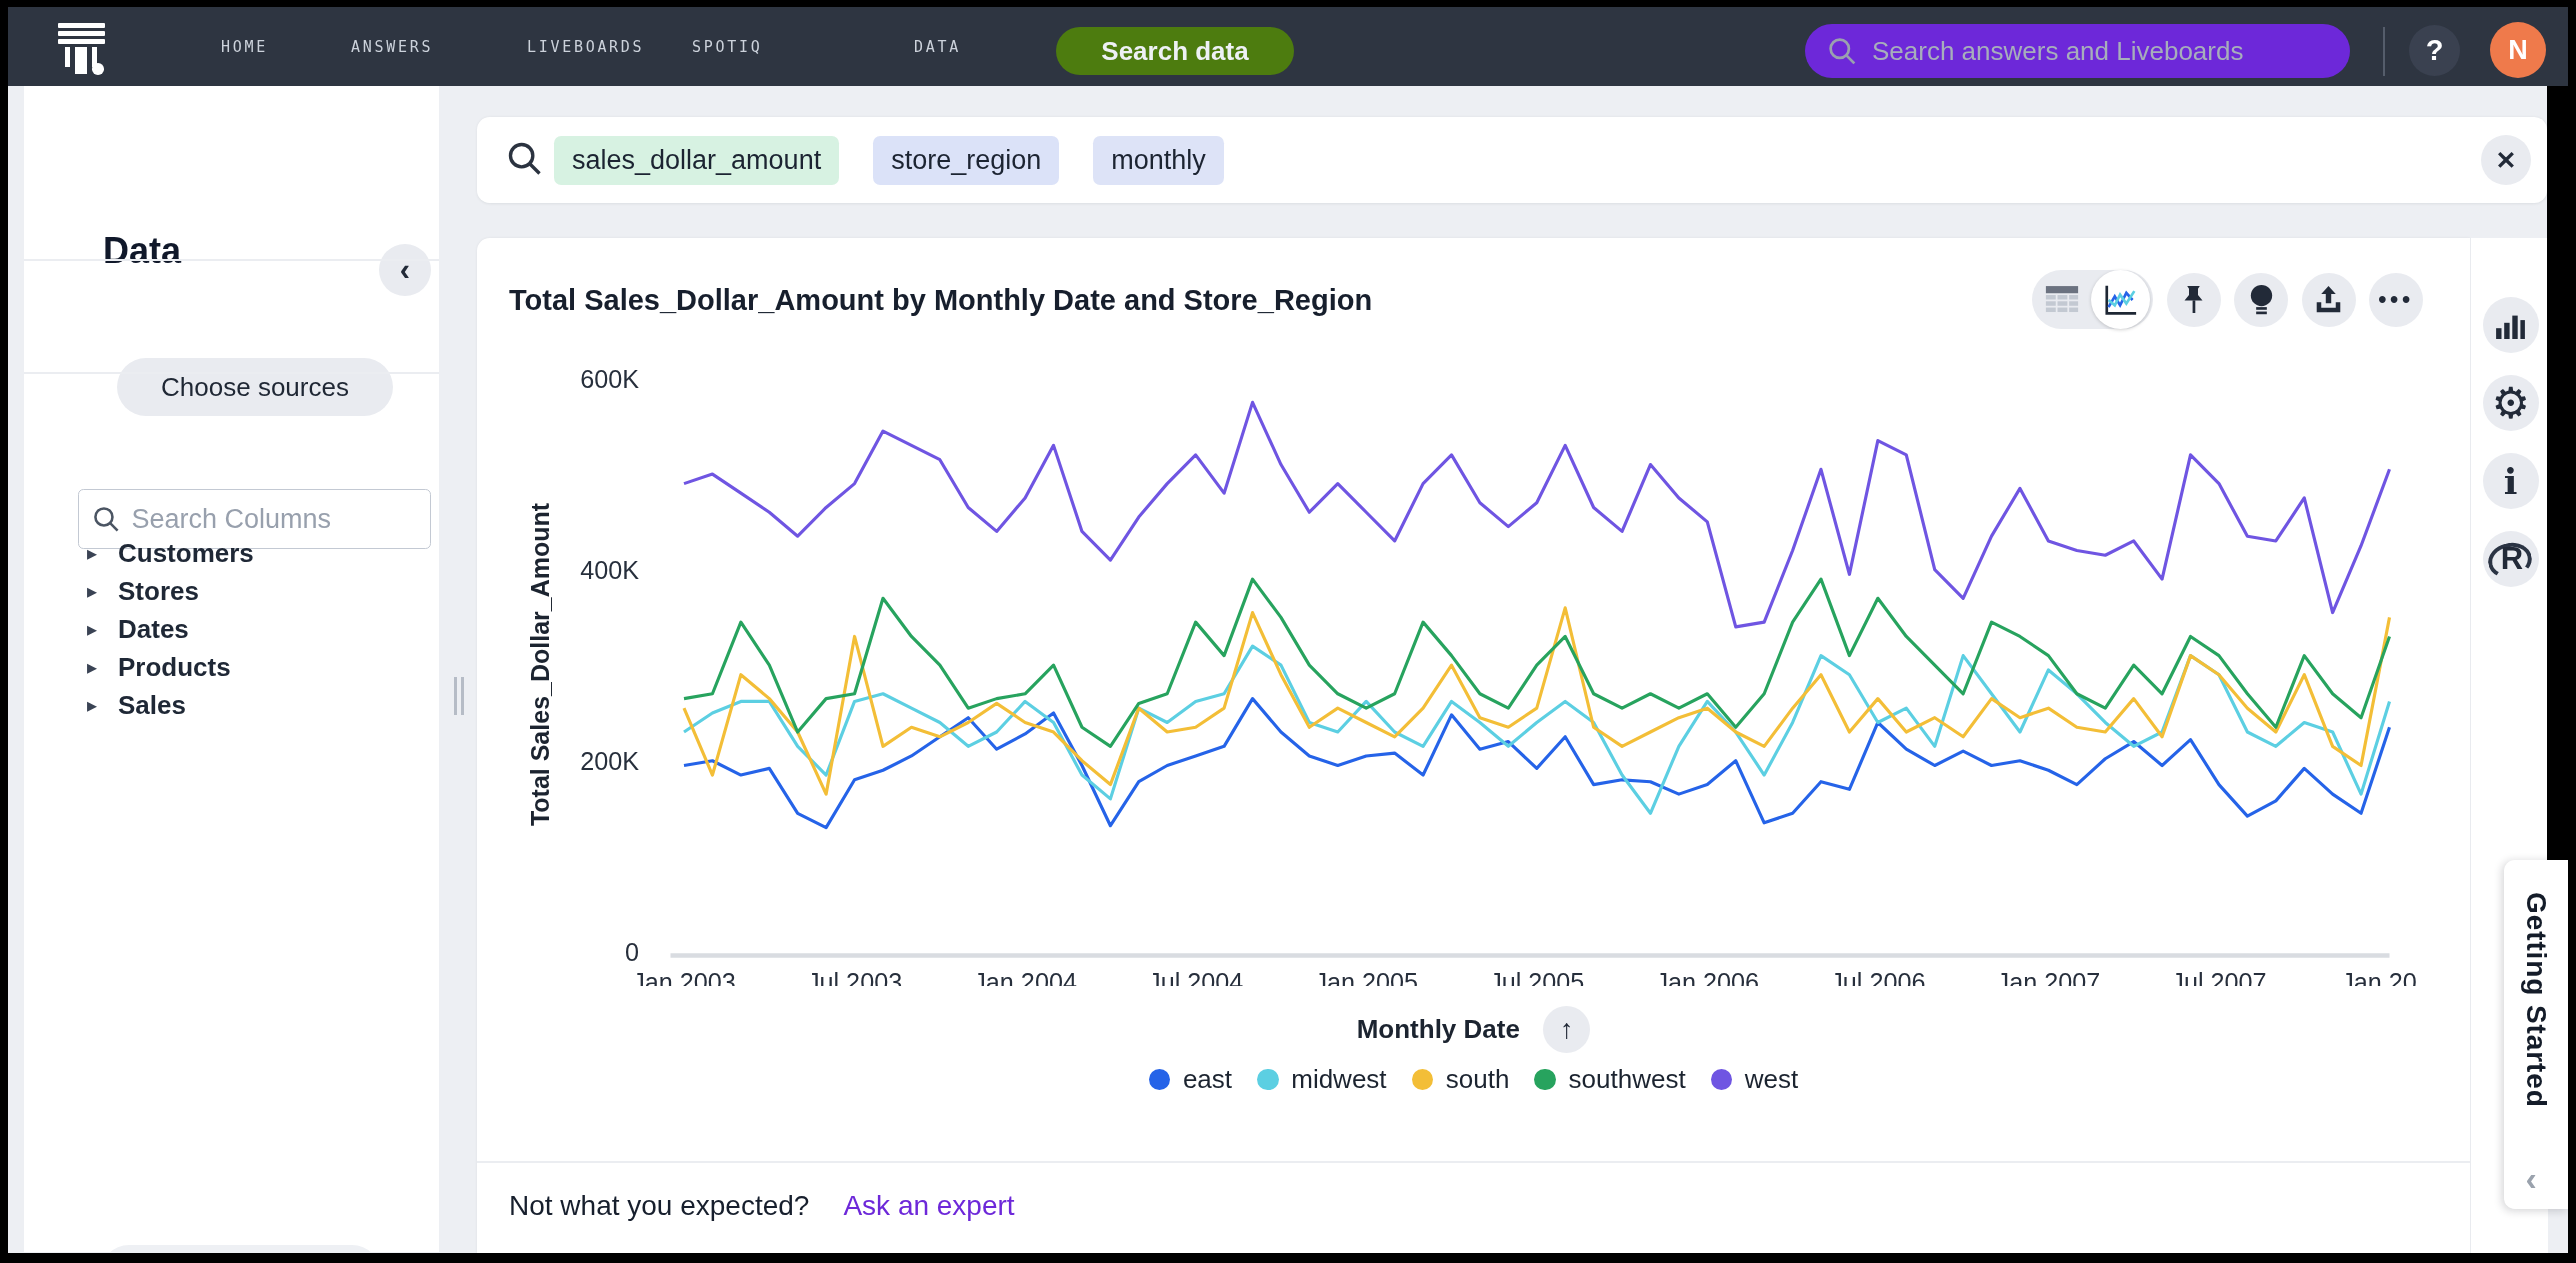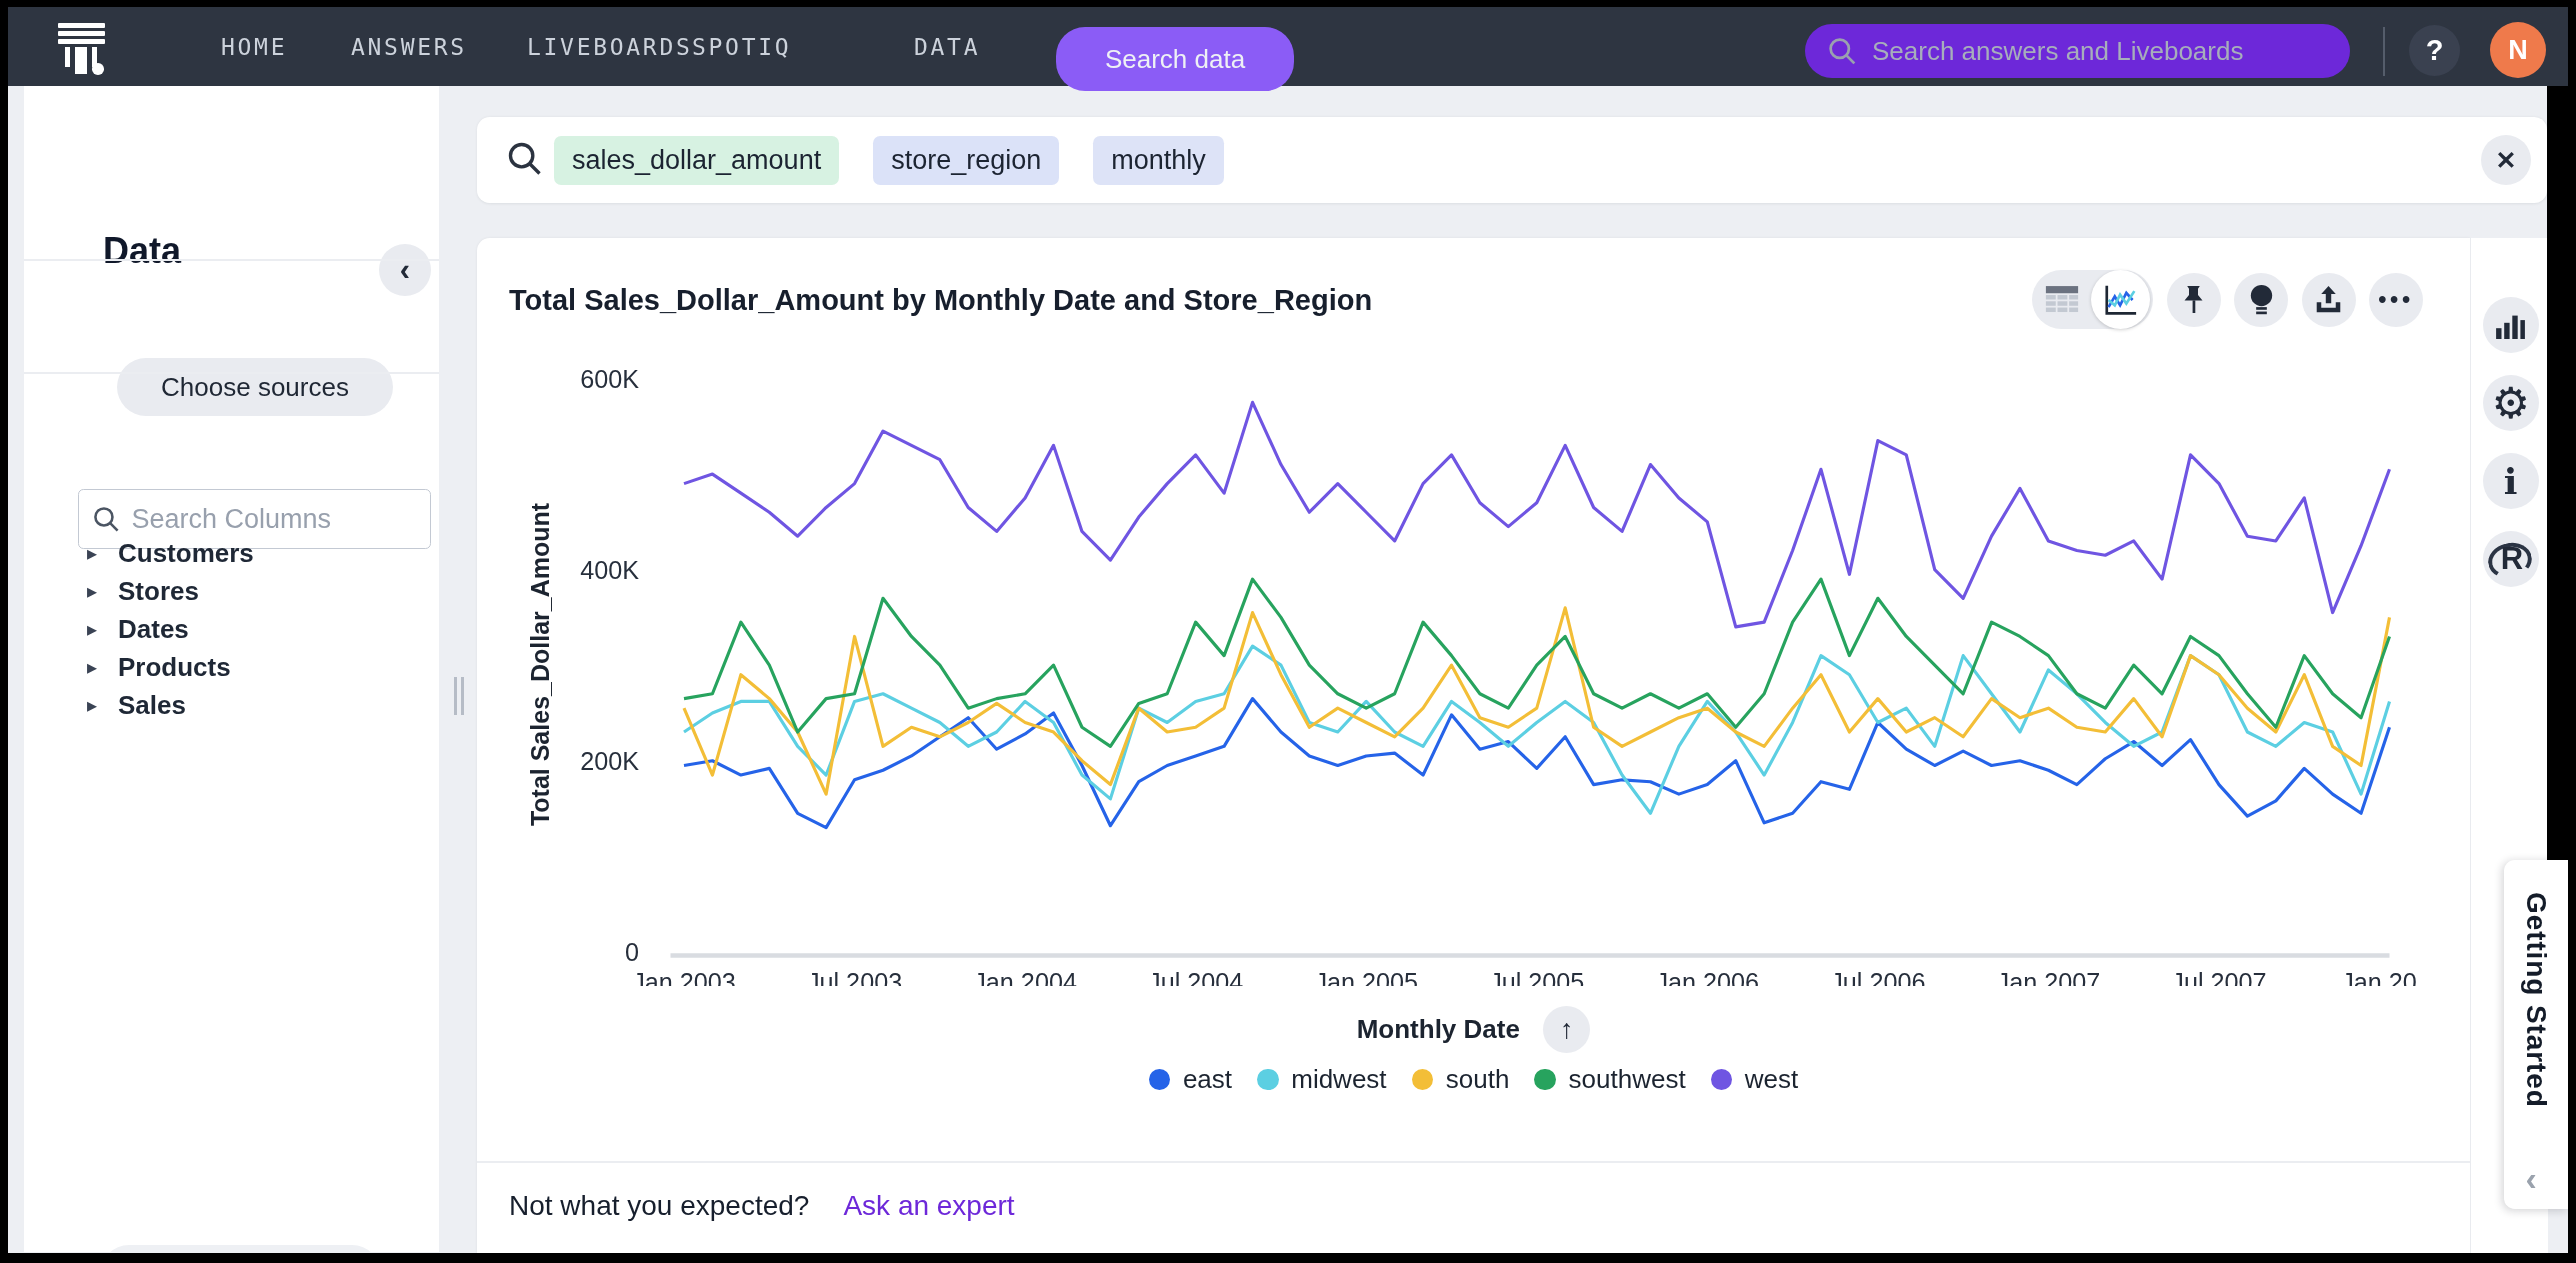--- a/index.html
+++ b/index.html
@@ -7,25 +7,25 @@
        font-family:"Liberation Sans",sans-serif;overflow:hidden;}
   .screen{position:absolute;left:0;top:0;width:2576px;height:1264px;background:#edeff3;}
 
   
   .topnav{position:absolute;left:0;top:7.2px;width:2576px;height:79px;background:#2e3541;
           display:flex;align-items:center;}
   .logo{position:absolute;left:56px;top:16px;width:50px;height:50px;}
   .logo .bar{position:absolute;left:1.8px;width:47px;height:4.5px;background:#fff;border-radius:0.9px;}
   .logo .stem{position:absolute;background:#fff;}
   .navitem{position:absolute;top:0;height:79px;display:flex;align-items:center;
-           font-family:"DejaVu Sans Mono",monospace;font-size:23px;letter-spacing:2.7px;
+           font-family:"DejaVu Sans Mono",monospace;font-size:15px;letter-spacing:2.7px;
            color:#ccd2db;cursor:pointer;}
-  .searchdata-pill{position:absolute;left:1056px;top:20px;width:238px;height:64px;background:#8b5cf6;
+  .searchdata-pill{position:absolute;left:1056px;top:20px;width:238px;height:48px;background:#4d7c0f;
            border-radius:29px;display:flex;align-items:center;justify-content:center;
-           color:#eef1f5;font-size:26px;}
+           color:#eef1f5;font-size:26px;font-weight:bold;}
   .gsearch{position:absolute;left:1805px;top:17px;width:545px;height:54px;background:#6d28d9;
            border-radius:27px;display:flex;align-items:center;padding-left:21.6px;box-sizing:border-box;}
   .gsearch .ph{color:#a7aebb;font-size:26px;margin-left:14.4px;}
   .nav-divider{position:absolute;left:2383px;top:20px;width:1.8px;height:49px;background:#555d6b;}
   .help-circle{position:absolute;left:2409px;top:18px;width:51px;height:51px;border-radius:50%;
            background:#3a4150;color:#fff;font-size:29px;font-weight:bold;
            display:flex;align-items:center;justify-content:center;}
   .avatar{position:absolute;left:2490px;top:15.3px;width:56px;height:56px;border-radius:50%;
            background:#ef7a4b;color:#fff;font-size:27px;font-weight:bold;
            display:flex;align-items:center;justify-content:center;}

